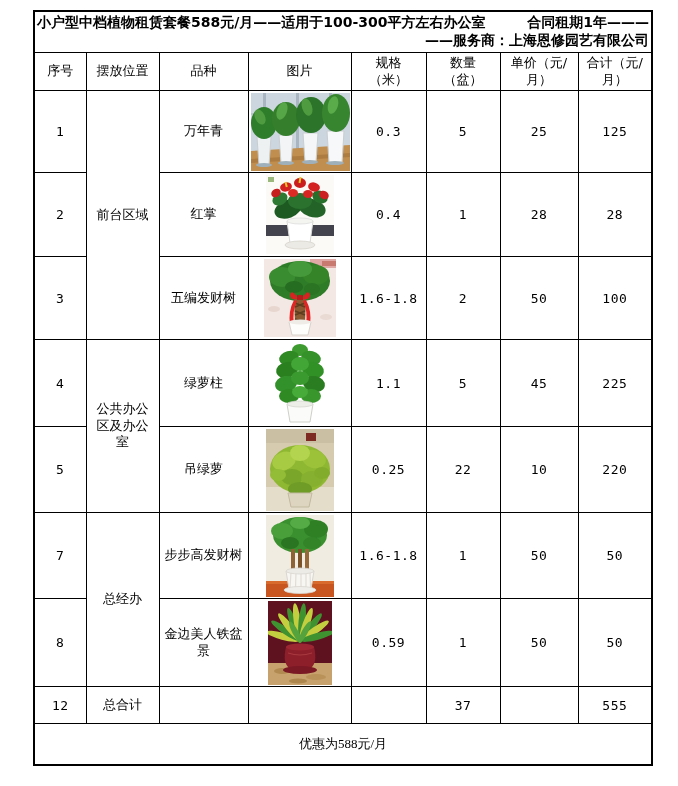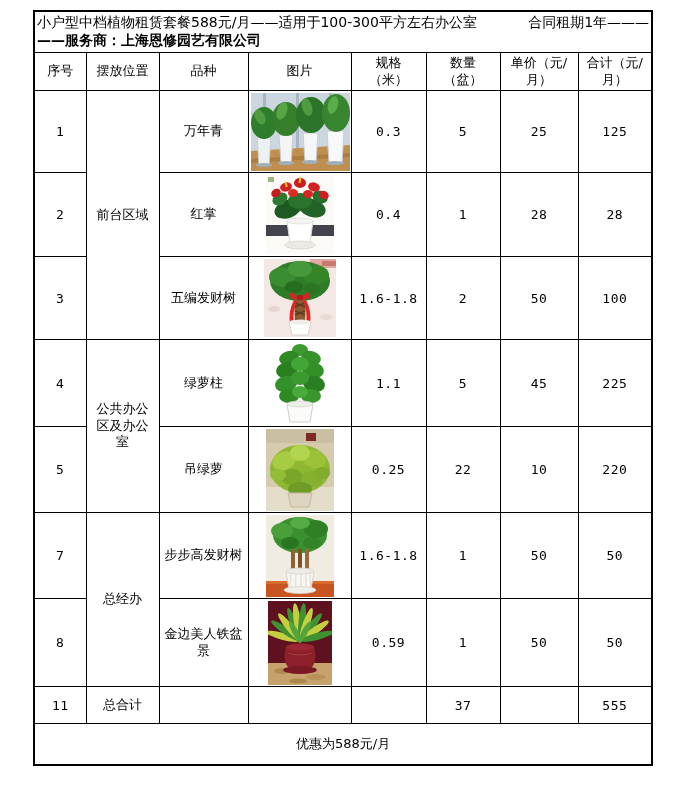--- a/index.html
+++ b/index.html
@@ -12,31 +12,31 @@
   table.rental {
     border-collapse:collapse; table-layout:fixed;
     width:620px; border:2px solid #000; background:#fff;
   }
   table.rental td, table.rental th {
     border:1px solid #000; text-align:center; vertical-align:middle;
     font-size:13px; font-weight:normal; padding:0 2px; overflow:hidden;
   }
   .title-cell { height:40px; padding:1px 3px; }
   .title-line1 { display:flex; justify-content:space-between; align-items:baseline;
-                 font-weight:normal; font-size:14px; white-space:nowrap; }
-  .title-line2 { text-align:left; font-weight:bold; font-size:14px; }
+                 font-weight:bold; font-size:14px; white-space:nowrap; }
+  .title-line2 { text-align:right; font-weight:bold; font-size:14px; }
   th.hdr, td.wrap { white-space:pre-line; line-height:1.3; }
   .hdr-row { height:38px; }
   .num { font-family:"DejaVu Sans Mono", monospace; font-size:12px; letter-spacing:0.5px; }
   .r1 { height:82px; } .r2 { height:84px; } .r3 { height:83px; }
   .r4 { height:87px; } .r5 { height:86px; } .r6 { height:86px; }
   .r7 { height:88px; } .rsum { height:37px; } .rfoot { height:41px; }
   td.photo-cell { padding:0; }
   svg.photo { display:block; margin:0 auto; }
-  td.footer-cell { font-weight:bold; font-size:14px; }
+  td.footer-cell { font-weight:bold; font-size:14px;font-family:Liberation Serif, serif; }
 </style>
 </head>
 <body>
 
 <div class="sheet">
   <table class="rental">
     <colgroup>
       <col style="width:52px">
         <col style="width:73px">
         <col style="width:89px">
@@ -296,21 +296,21 @@
           </g>
         </svg>
       </td>
       <td class="num">0.59</td>
       <td class="num">1</td>
       <td class="num">50</td>
       <td class="num">50</td>
     </tr>
 
     <tr class="rsum">
-      <td class="num">11</td>
+      <td class="num">12</td>
       <td>总合计</td>
       <td></td>
       <td></td>
       <td></td>
       <td class="num">37</td>
       <td></td>
       <td class="num">555</td>
     </tr>
 
     <tr class="rfoot">

